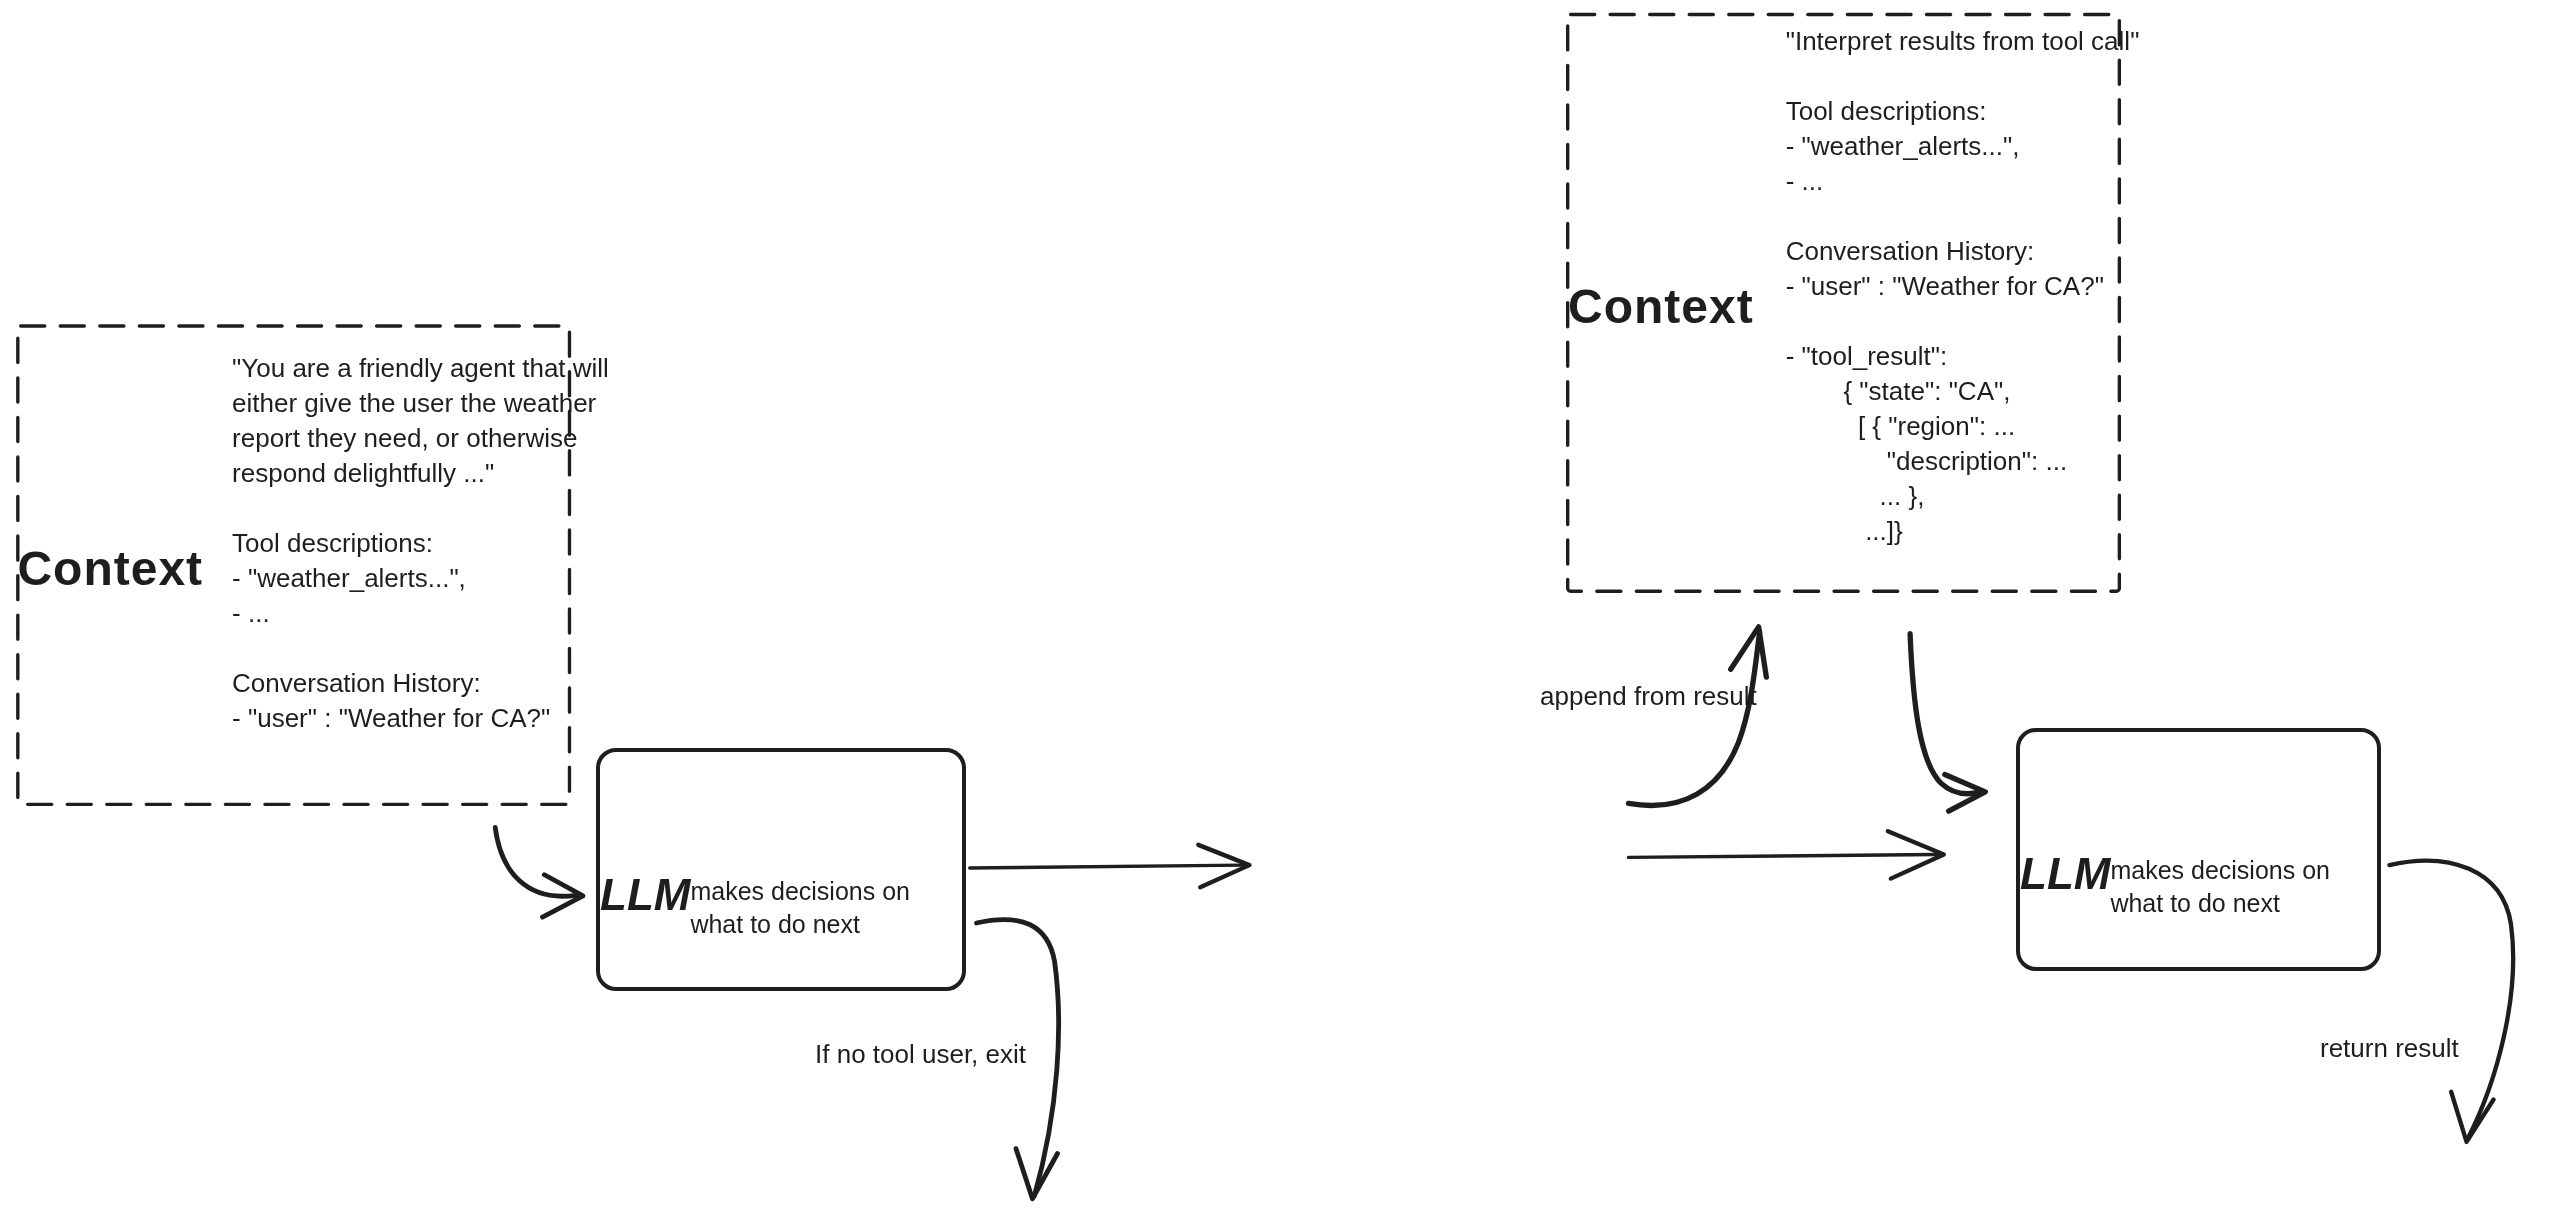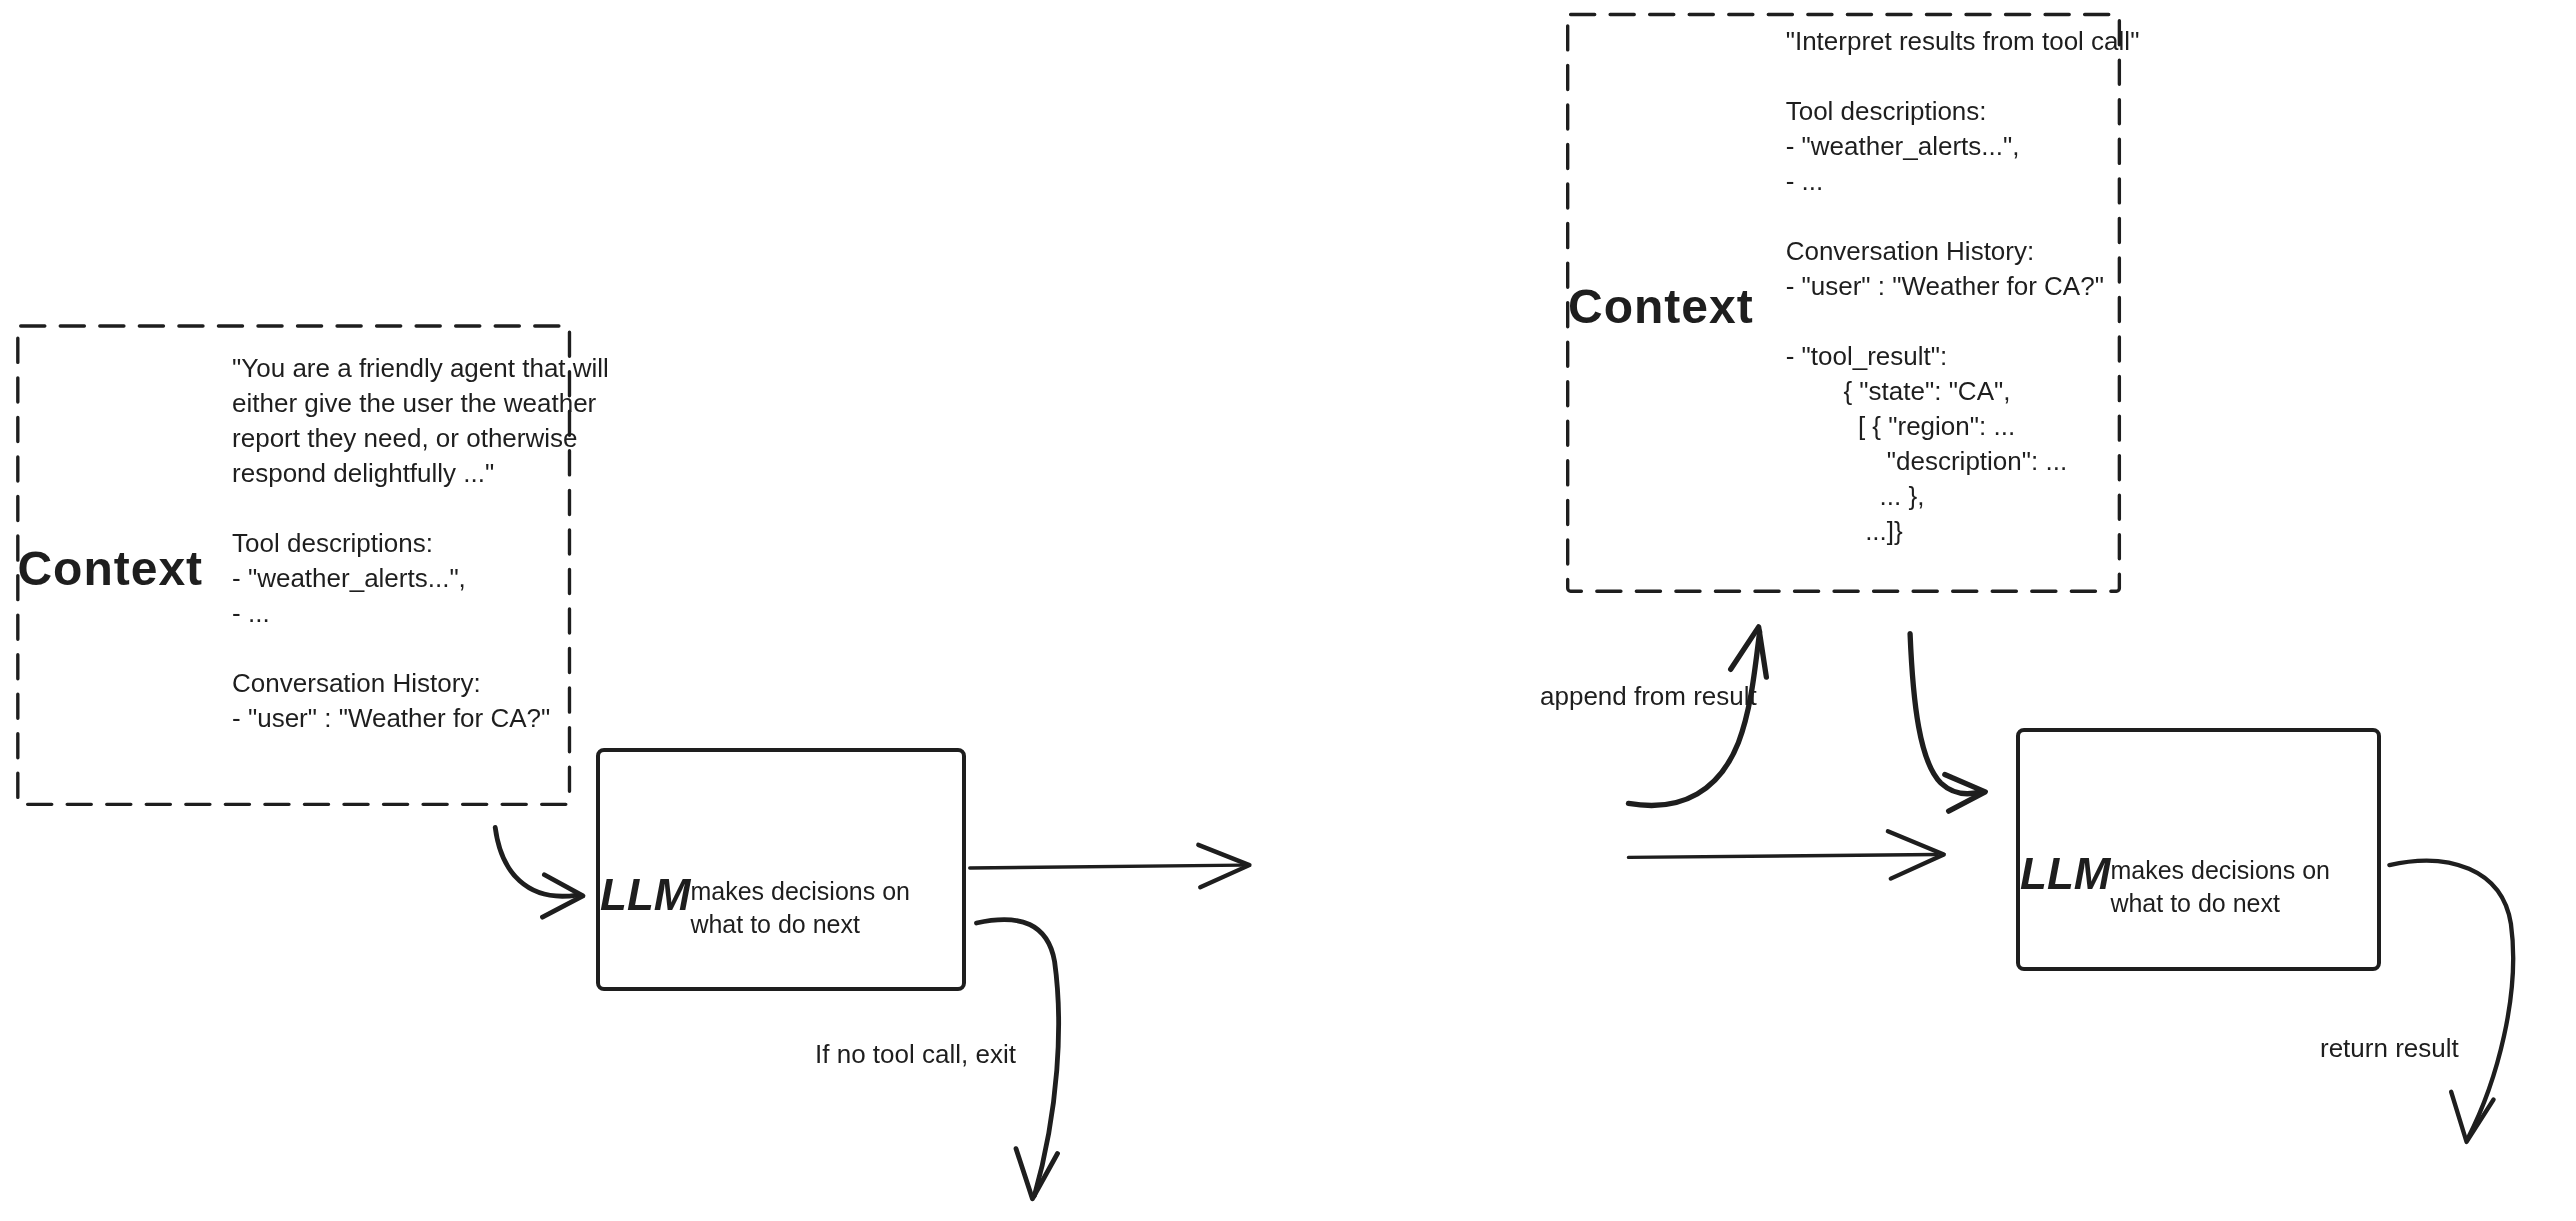--- a/index.html
+++ b/index.html
@@ -23,21 +23,21 @@
     height: 1221px;
   }
   .box {
     position: absolute;
     box-sizing: border-box;
     display: flex;
     align-items: center;
   }
   .node-box {
     border: 4.3px solid #1e1e1e;
-    border-radius: 8px;
+    border-radius: 20px;
     background: #ffffff;
   }
   .ctx-box {
     background: transparent; 
   }
   .ctx-title {
     font-size: 48px;
     font-weight: 700;
     letter-spacing: 1px;
     line-height: 58px;
@@ -164,18 +164,18 @@
   </div>
 
   <div class="box node-box" style="left:2016px; top:728px; width:365px; height:243px; padding-top:48px;">
     <div class="node-title italic">LLM</div>
     <div class="node-desc">makes decisions on
 what to do next</div>
   </div>
 
   <div class="arrow-label" style="left:1540px; top:682px;">append from result</div>
 
-  <div class="arrow-label" style="left:815px; top:1040px;">If no tool call, exit</div>
+  <div class="arrow-label" style="left:815px; top:1040px;">If no tool user, exit</div>
 
   <div class="arrow-label" style="left:2320px; top:1015px;margin-top:19px;">return result</div>
 
 </div>
 
 
 </body></html>

